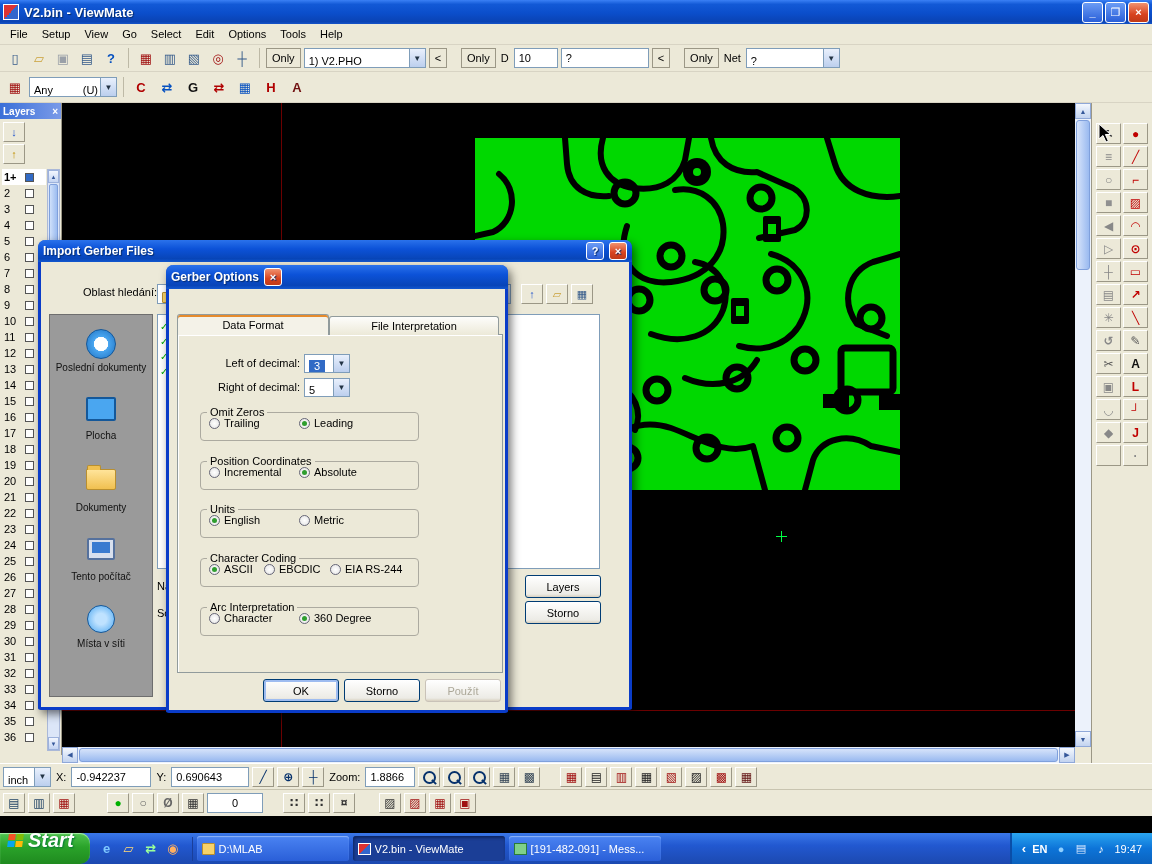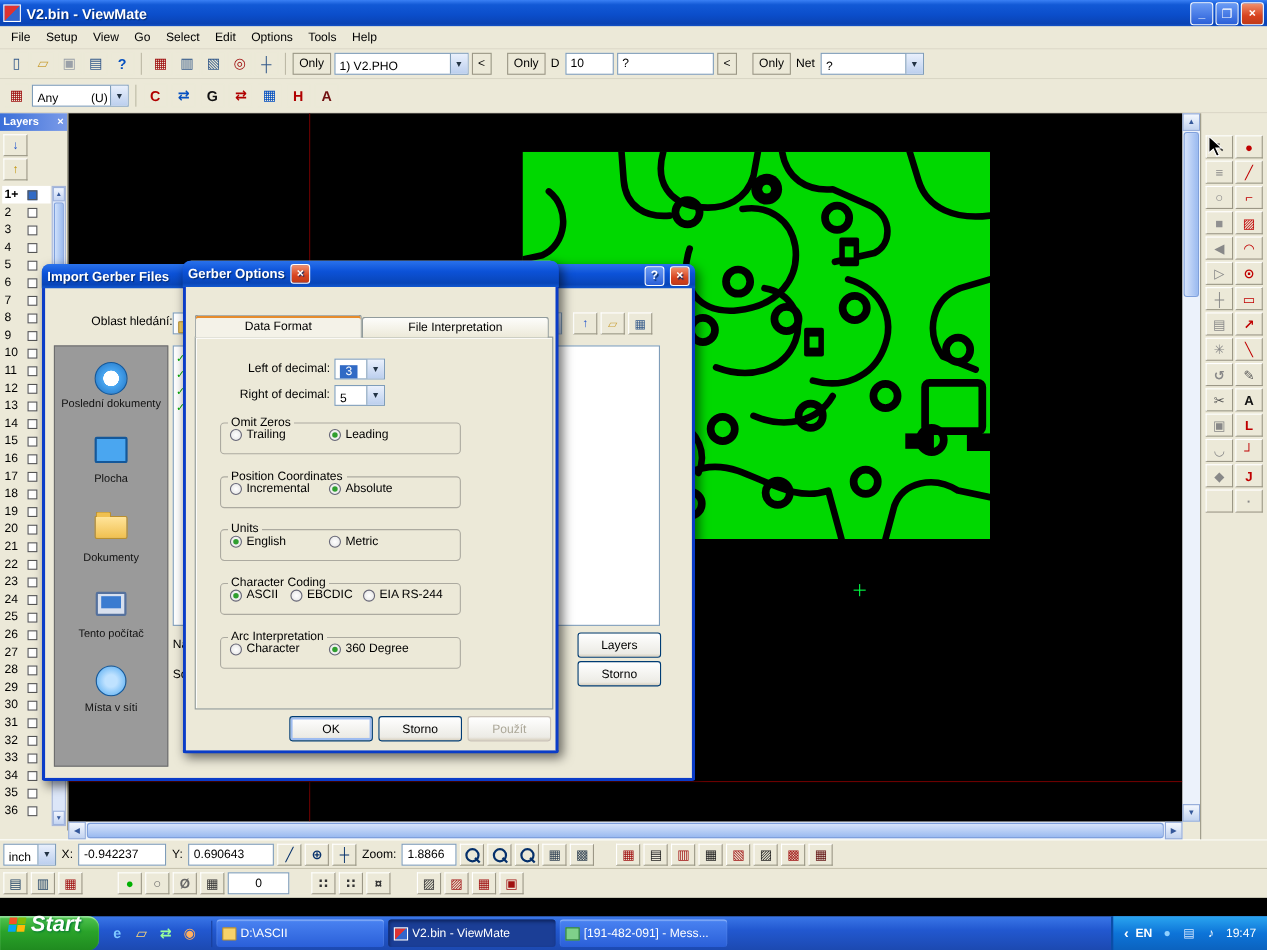--- a/index.html
+++ b/index.html
@@ -93,21 +93,21 @@
 .icon-folder::before{content:"";position:absolute;left:0;top:-5px;width:12px;height:4px;background:#f0c050;border:1px solid #b98f2f;border-bottom:none;border-radius:2px 2px 0 0}
 .icon-computer{width:28px;height:22px;margin:3px auto;background:#d8e0ee;border:2px solid #55719d;border-radius:2px;position:relative}
 .icon-computer::after{content:"";position:absolute;left:3px;top:2px;right:3px;bottom:5px;background:#3a7bd0}
 .icon-network{width:28px;height:28px;margin:1px auto;background:radial-gradient(circle,#bfe2ff 30%,#4aa6f0);border-radius:50%;border:1px solid #14589a}
 .filelist{position:absolute;left:116px;top:52px;width:443px;height:255px;background:#fff;border:1px solid #7f9db9;padding:4px 2px;font-size:10px}
 .frow{height:15px;display:flex;align-items:center;gap:2px}
 .fchk{color:#0a0;font-weight:bold}
 .fdoc{color:#678}
 .trunc{position:absolute;left:116px}
 
-#gerber-dlg{left:166px;top:237px;width:342px;height:448px;z-index:10}
+#gerber-dlg{left:166px;top:265px;width:342px;height:448px;z-index:10}
 #gerber-dlg .dlg-title{height:24px}
 .gbody{position:absolute;left:0;top:24px;right:0;bottom:0}
 .tab{border:1px solid #919b9c;border-bottom:none;border-radius:3px 3px 0 0;background:linear-gradient(#fdfdfb,#ece9d8);display:flex;align-items:center;justify-content:center;cursor:default}
 .g-tabs1{position:absolute;left:8px;top:9px;display:flex;width:322px}
 .g-tabs1 .tab{flex:1;height:18px}
 .g-tabs2{position:absolute;left:8px;top:27px;display:flex;z-index:2}
 .g-tabs2 .tab{height:19px}
 .tab-df{width:152px}
 .tab-fi{width:170px}
 .tab.active{height:21px;margin-top:-2px;background:#f4f2e8;box-shadow:inset 0 2px #e68b2c;z-index:3}
@@ -762,21 +762,21 @@
   <div class="qlaunch">
       <span class="ql" style="color: rgb(126, 200, 255);">e</span>
       <span class="ql" style="color: rgb(255, 217, 120);">▱</span>
       <span class="ql" style="color: rgb(154, 255, 154);">⇄</span>
       <span class="ql" style="color: rgb(255, 176, 96);">◉</span>
     </div>
   <div class="tb-sep"></div>
   <div style="display:flex">
       <div class="twin">
       <span class="twicon ic-folder"></span>
-      <span class="twlabel">D:\ASCII</span>
+      <span class="twlabel">D:\MLAB</span>
     </div>
       <div class="twin active">
       <span class="twicon ic-app"></span>
       <span class="twlabel">V2.bin - ViewMate</span>
     </div>
       <div class="twin">
       <span class="twicon ic-msg"></span>
       <span class="twlabel">[191-482-091] - Mess...</span>
     </div>
     </div>

